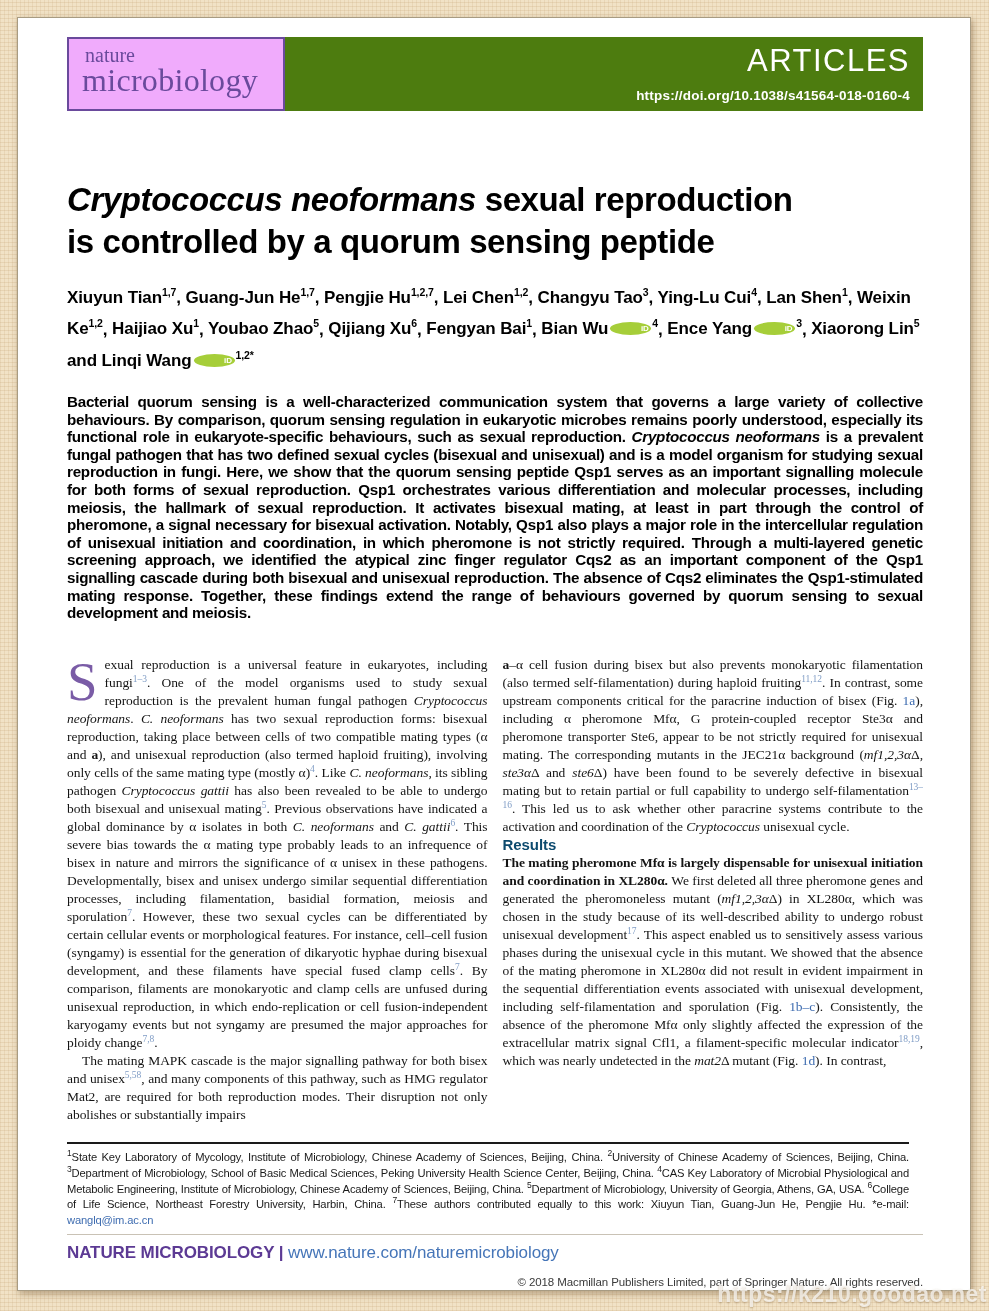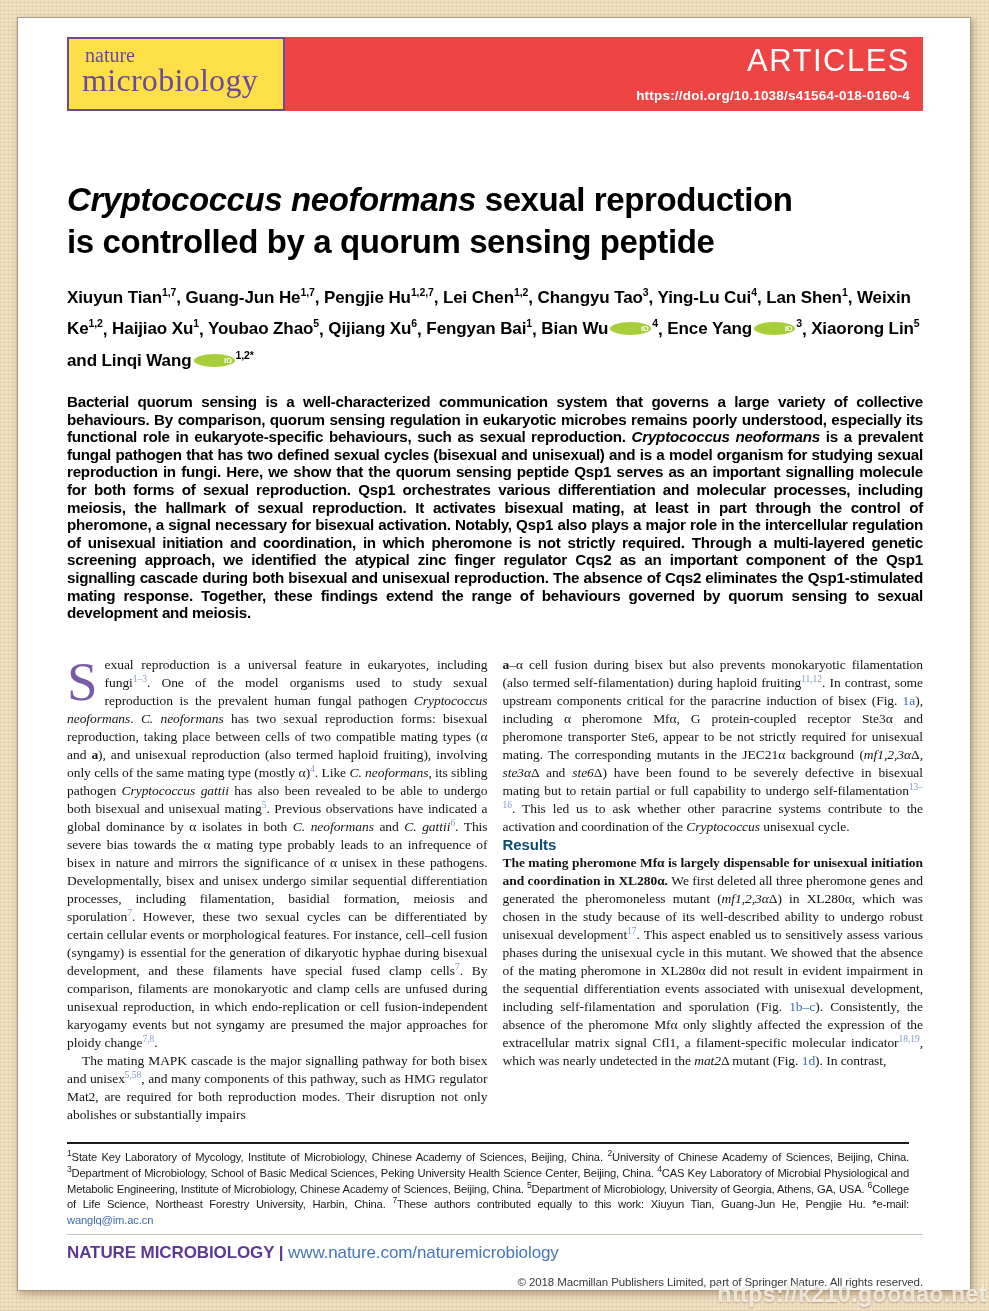--- a/index.html
+++ b/index.html
@@ -14,26 +14,26 @@
   .page{
     position:absolute;left:17px;top:17px;width:952px;height:1272px;
     background:#fff;border:1px solid #a79b82;
     box-shadow:2px 3px 7px rgba(110,80,45,.45);
   }
   .content{position:absolute;left:49px;right:47px;top:19px;}
 
   
   .masthead{display:flex;height:74px;}
   .logo-box{
-    width:218px;box-sizing:border-box;background:#fde047;
+    width:218px;box-sizing:border-box;background:#f0abfc;
     border:2px solid #6a4a9c;padding:7px 0 8px 13px;
   }
   .logo-n{font-family:"Liberation Serif",serif;color:#6a4a9c;font-size:20px;line-height:19px;margin-left:3px;}
   .logo-m{font-family:"Liberation Serif",serif;color:#6a4a9c;font-size:32px;line-height:31px;letter-spacing:.3px;}
-  .banner{flex:1;background:#ef4444;color:#fff;text-align:right;padding:7px 13px 12px 0;box-sizing:border-box;}
+  .banner{flex:1;background:#4d7c0f;color:#fff;text-align:right;padding:7px 13px 12px 0;box-sizing:border-box;}
   .articles{font-size:31px;line-height:33px;font-weight:400;letter-spacing:1.5px;}
   .doi{font-size:13.5px;font-weight:700;letter-spacing:.2px;margin-top:11px;}
 
   
   h1.title{
     margin:68px 0 0;font-size:33px;line-height:42px;font-weight:700;
     letter-spacing:-.4px;color:#000;
   }
   .authors{margin-top:16px;font-size:17px;font-weight:700;line-height:27px;color:#000;letter-spacing:-.1px;}
   .authors sup{font-size:10.5px;}

